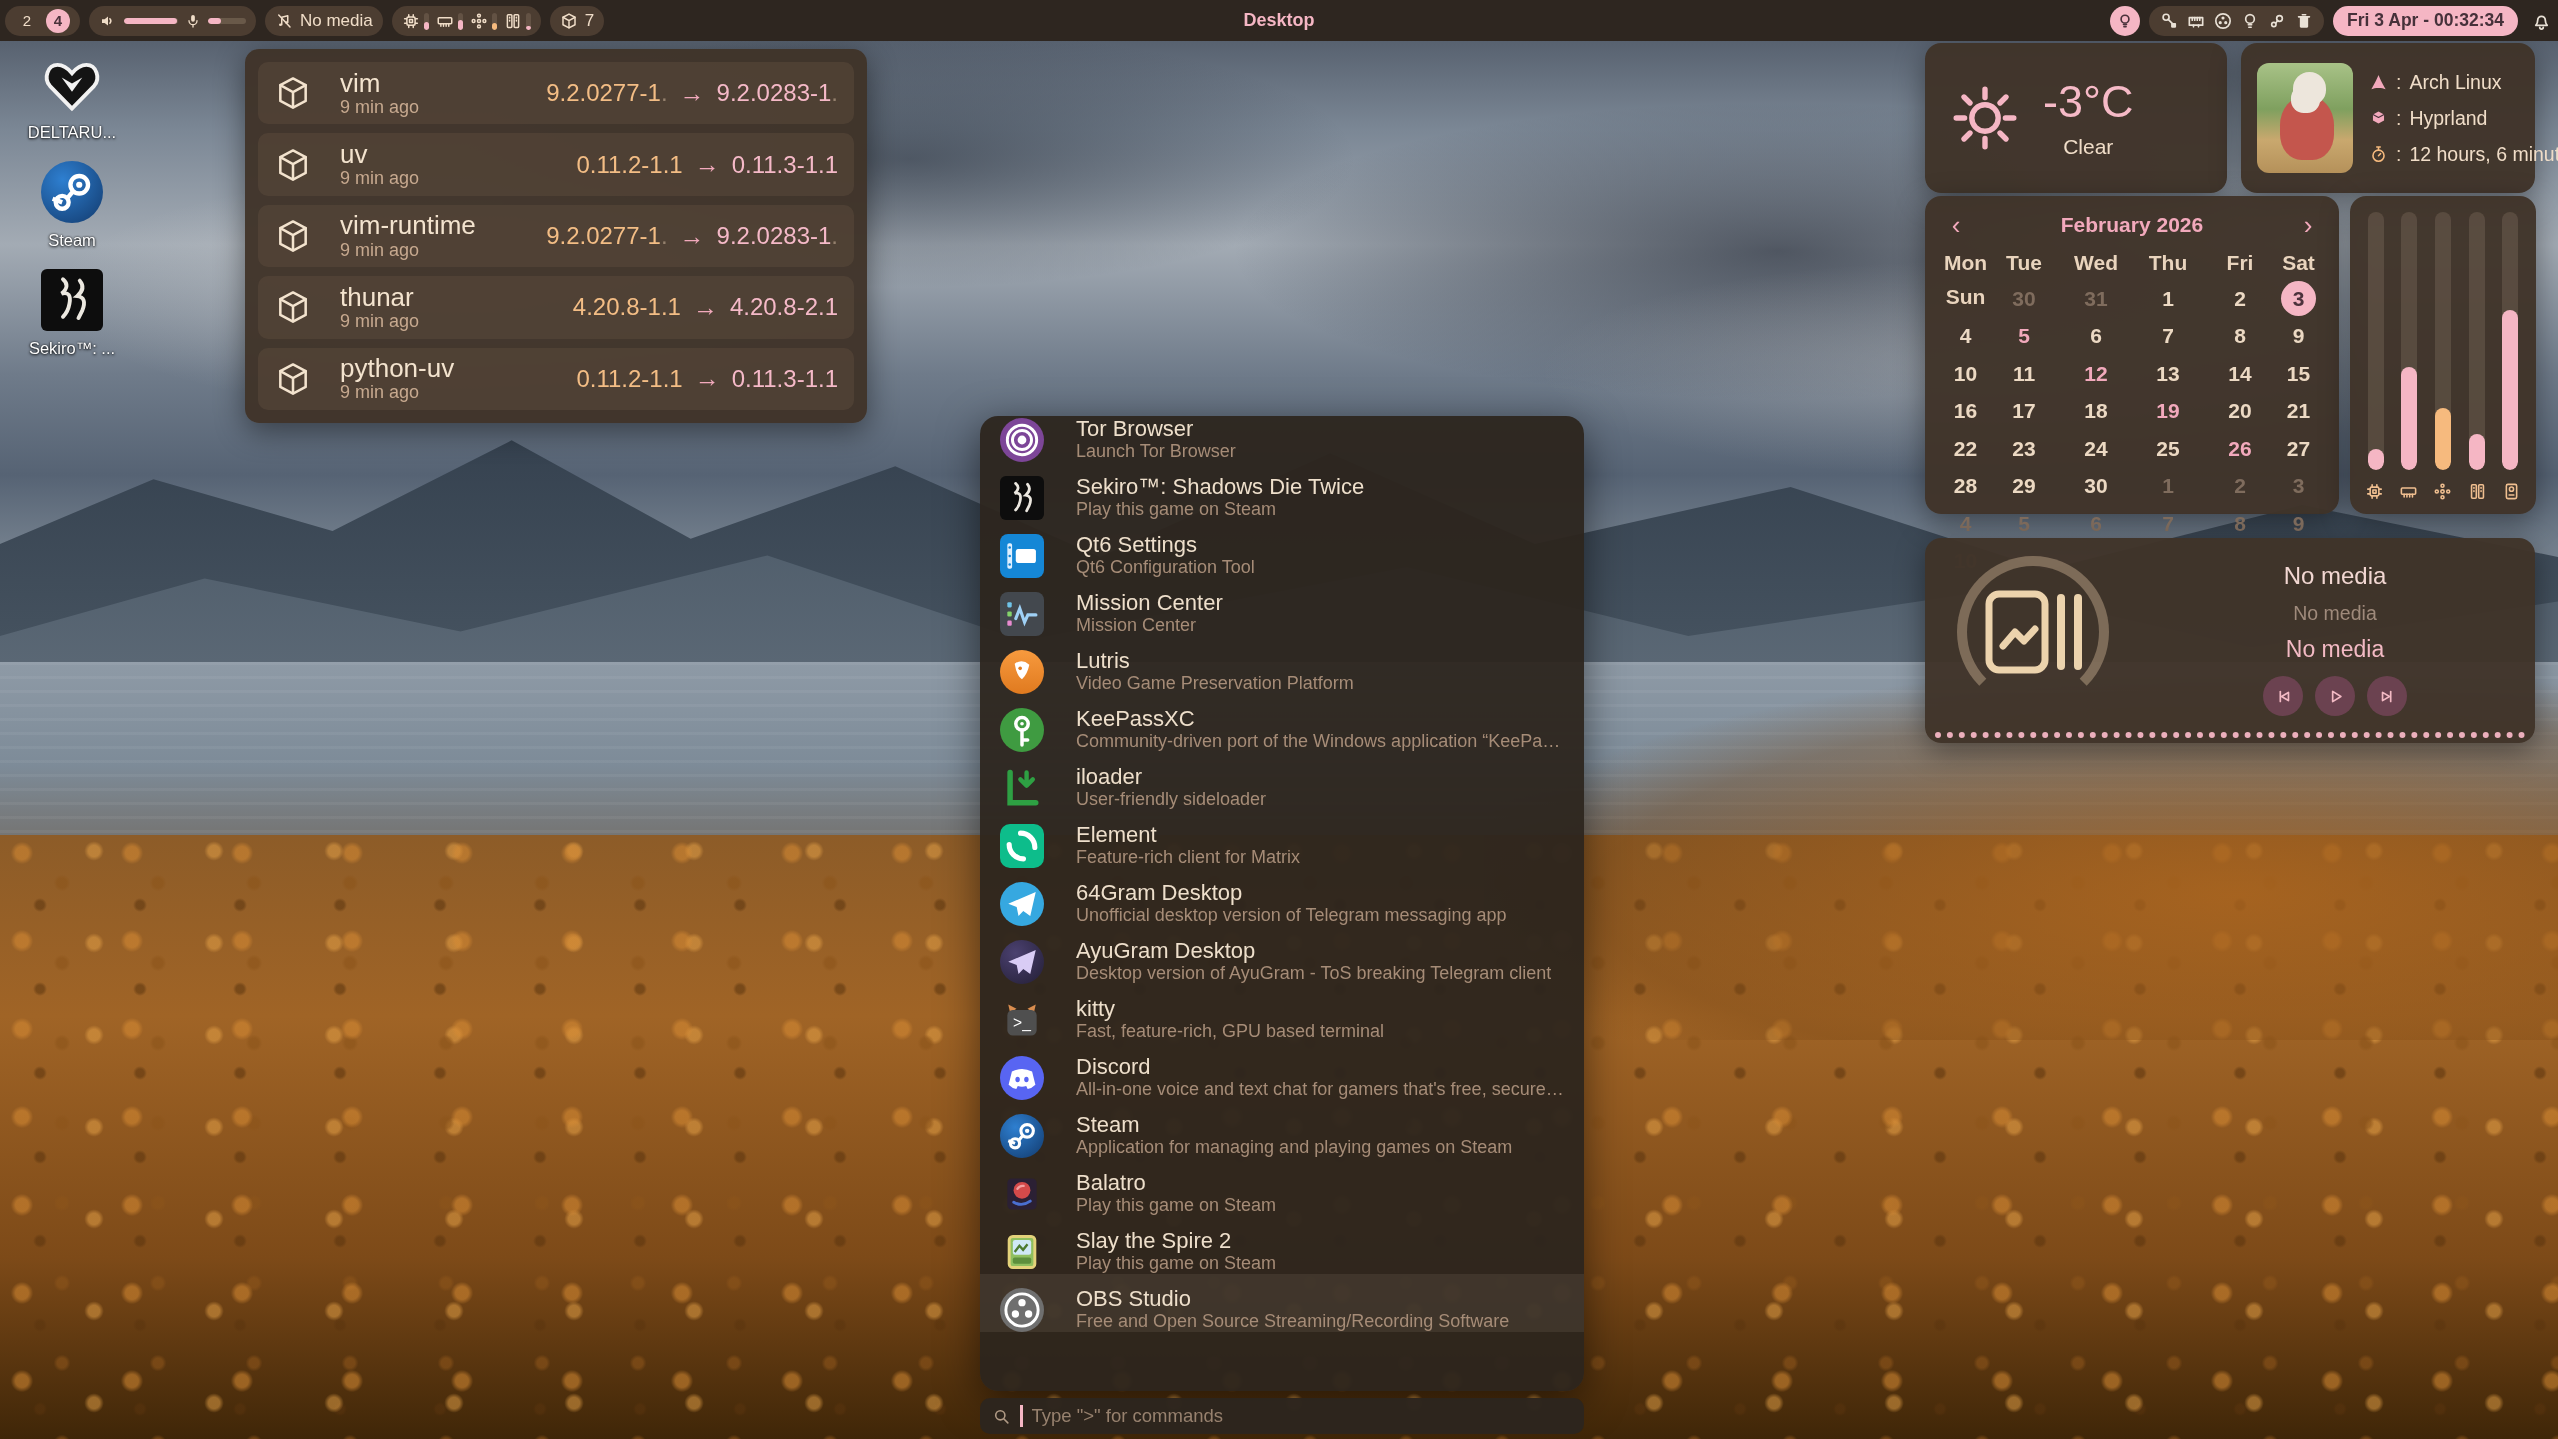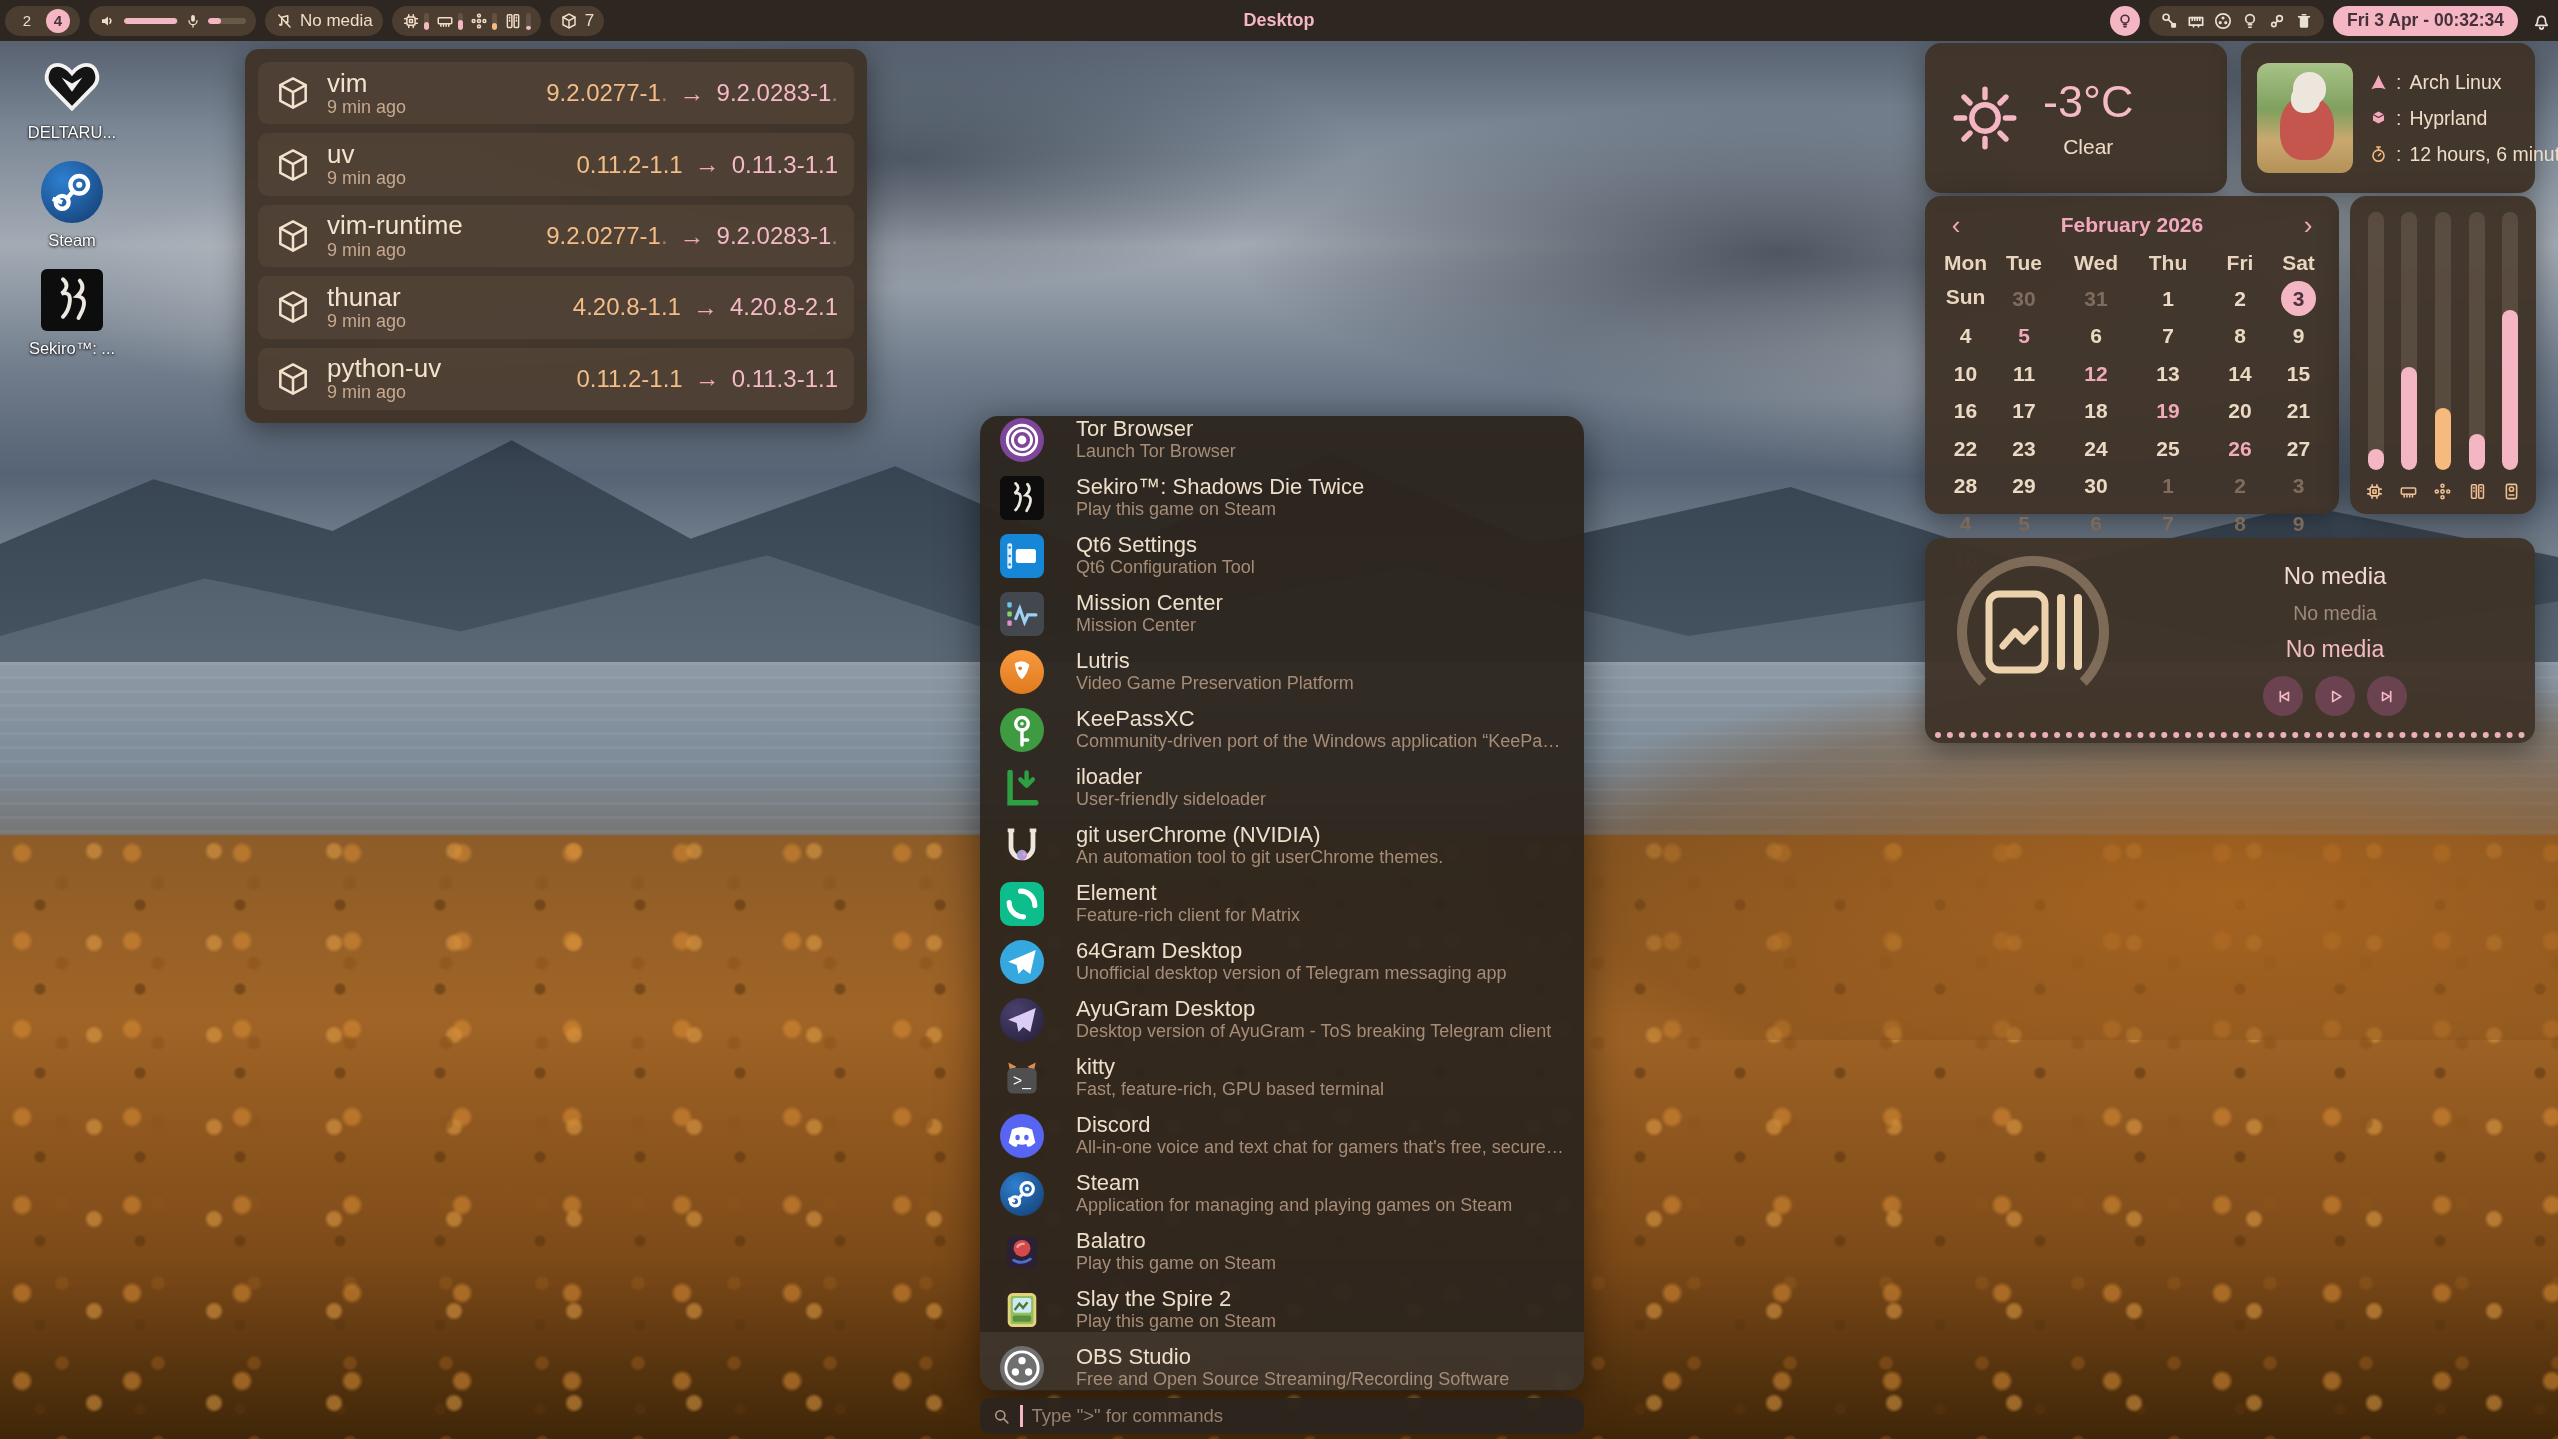--- a/index.html
+++ b/index.html
@@ -57,21 +57,21 @@
   .tray-ic{color:#e9e1d6;width:20px;height:20px;}
   .bell{color:#e9e1d6;width:21px;height:21px;margin-left:4px;}
 
   
   .dicon{position:absolute;width:120px;left:12px;text-align:center;color:#fff;}
   .dicon .box{width:64px;height:64px;margin:0 auto;display:flex;align-items:center;justify-content:center;}
   .dicon .lbl{margin-top:7px;font-size:16.5px;text-shadow:0 1px 3px rgba(0,0,0,.9),0 0 2px rgba(0,0,0,.8);}
 
   
   .updates{position:absolute;left:245px;top:49px;width:622px;height:374px;background:var(--panel);border-radius:14px;padding:13px;display:flex;flex-direction:column;gap:9px;box-shadow:0 8px 30px rgba(0,0,0,.45);}
-  .upd-row{flex:1;background:var(--rowbg);border-radius:10px;display:flex;align-items:center;padding:0 16px;gap:15px;}
+  .upd-row{flex:1;background:var(--rowbg);border-radius:10px;display:flex;align-items:center;padding:0 16px;gap:28px;}
   .upd-ic{width:38px;height:38px;color:#f3e3ce;flex:0 0 auto;}
   .upd-ic svg{width:38px;height:38px;}
   .upd-name{font-size:26px;color:#f3e3ce;line-height:1.08;}
   .upd-time{font-size:18px;color:#c7a98f;}
   .upd-ver{margin-left:auto;display:flex;align-items:center;gap:12px;font-size:24px;white-space:nowrap;}
   .vo{color:#f3bd85;} .vn{color:#f5b9c8;} .vdim{color:#94806d;} .varrow{color:#f2a9bc;font-size:25px;}
 
   
   .launcher{position:absolute;left:980px;top:416px;width:604px;height:975px;background:var(--launch);border-radius:18px;overflow:hidden;box-shadow:0 10px 40px rgba(0,0,0,.5);}
   .lrows{margin-top:-12px;}
@@ -509,35 +509,20 @@
               <path d="M5.5 3.5V20h14" stroke="#2ea043" stroke-width="3" fill="none" stroke-linecap="round"></path>
               <path d="M14.5 3.5v7.2m0 0 3.4-3.4m-3.4 3.4-3.4-3.4" stroke="#2ea043" stroke-width="2.4" fill="none" stroke-linecap="round"></path>
             </svg>
           </div>
           <div class="ltxt">
             <div class="ltitle">iloader</div>
             <div class="ldesc">User-friendly sideloader</div>
           </div>
         </div>
         <div class="lrow">
-          <div class="app-ic ai-uc">
-            <svg viewBox="0 0 24 24">
-              <path d="M6 3.5v9a6 6 0 0 0 12 0v-9" stroke="#ece6dc" stroke-width="2.6" fill="none"></path>
-              <path d="M4.2 3.5h3.6M16.2 3.5h3.6" stroke="#ece6dc" stroke-width="2"></path>
-              <circle cx="12" cy="16.8" r="2.8" fill="#b795d8"></circle>
-              <circle cx="10.8" cy="16.2" r="1" fill="#7fb2e0"></circle>
-              <circle cx="13.2" cy="16.4" r="1" fill="#e8a0c0"></circle>
-            </svg>
-          </div>
-          <div class="ltxt">
-            <div class="ltitle">git userChrome (NVIDIA)</div>
-            <div class="ldesc">An automation tool to git userChrome themes.</div>
-          </div>
-        </div>
-        <div class="lrow">
           <div class="app-ic ai-element">
             <svg viewBox="0 0 24 24">
               <path d="M11.2 5a7.8 7.8 0 0 1 7.8 7.8" stroke="#fff" stroke-width="2.8" fill="none" stroke-linecap="round"></path>
               <path d="M12.8 19a7.8 7.8 0 0 1-7.8-7.8" stroke="#fff" stroke-width="2.8" fill="none" stroke-linecap="round"></path>
             </svg>
           </div>
           <div class="ltxt">
             <div class="ltitle">Element</div>
             <div class="ldesc">Feature-rich client for Matrix</div>
           </div>

